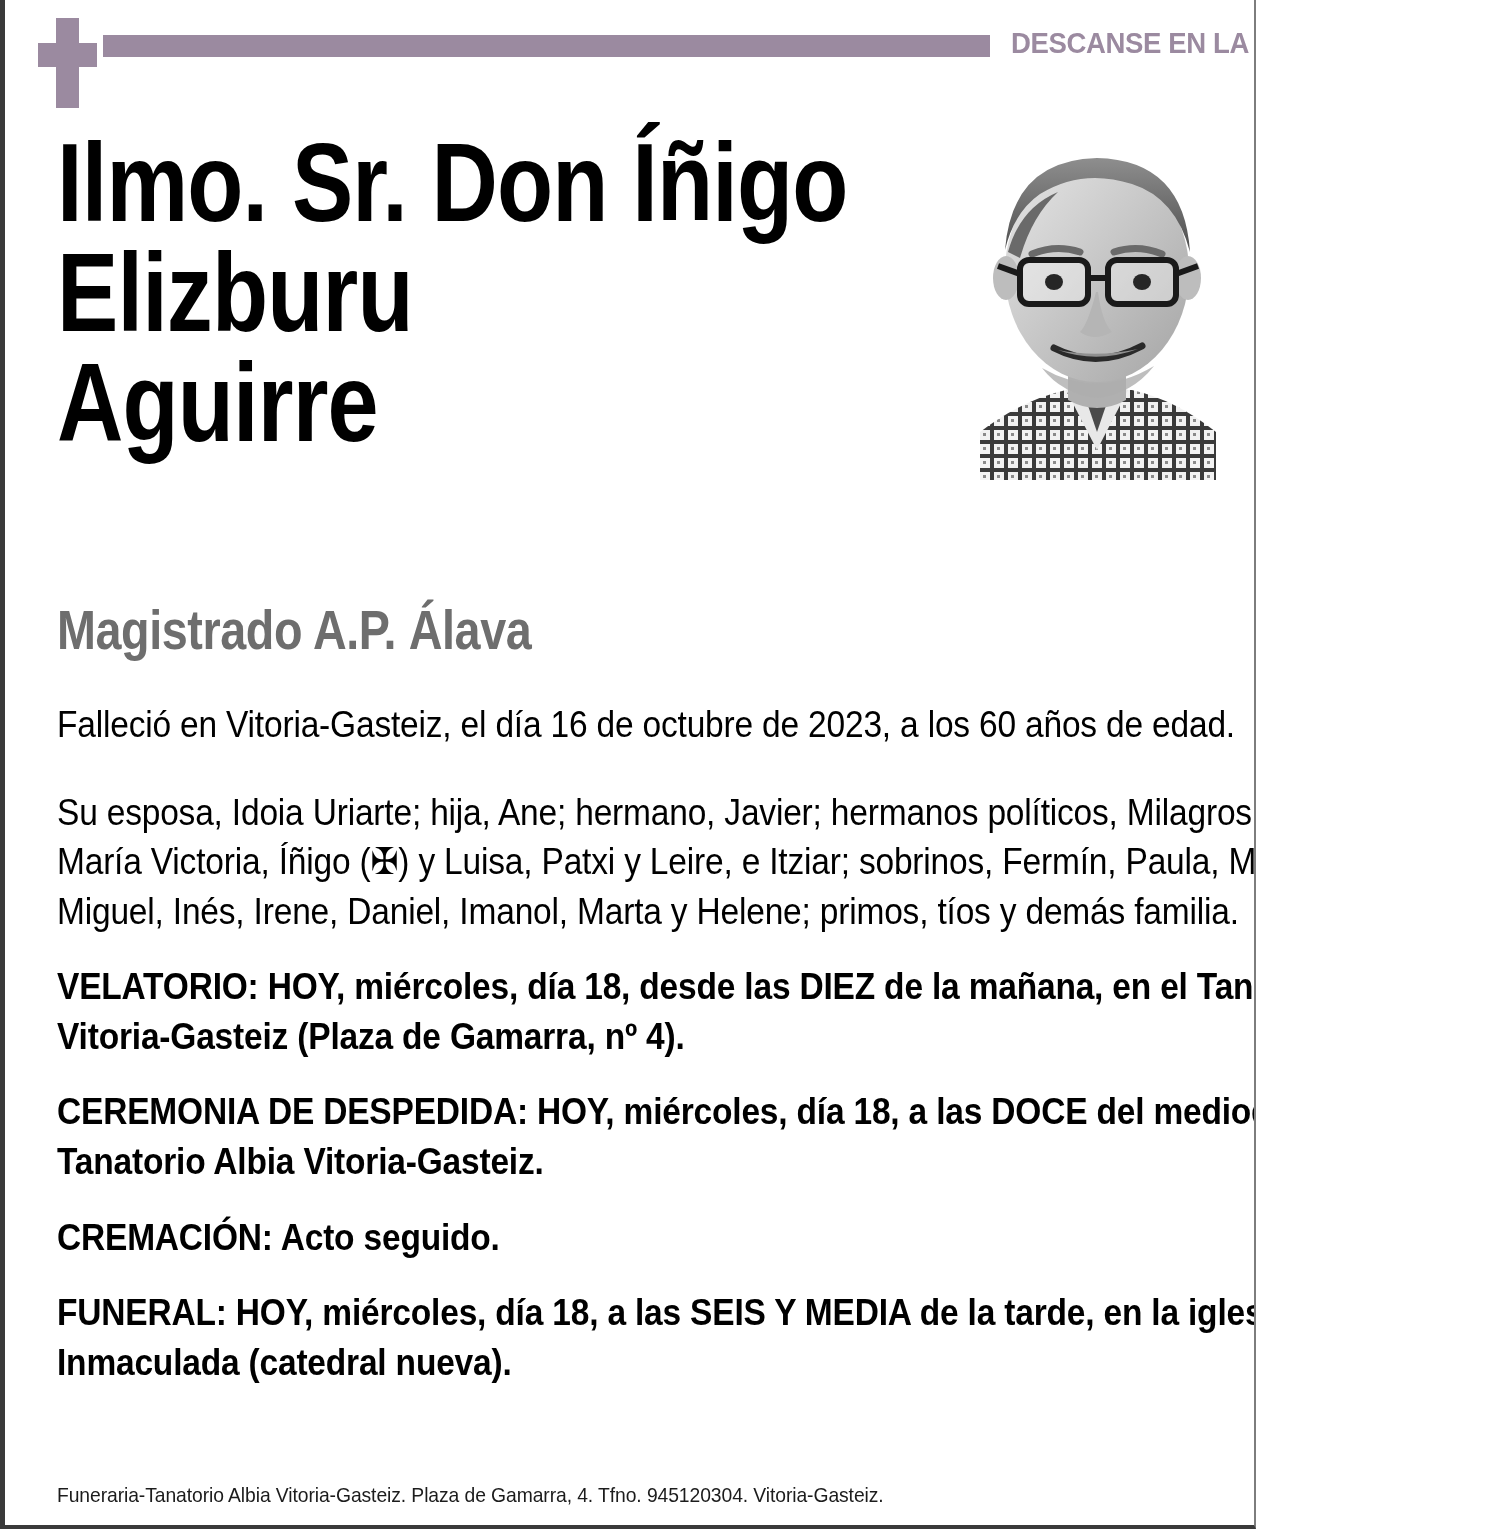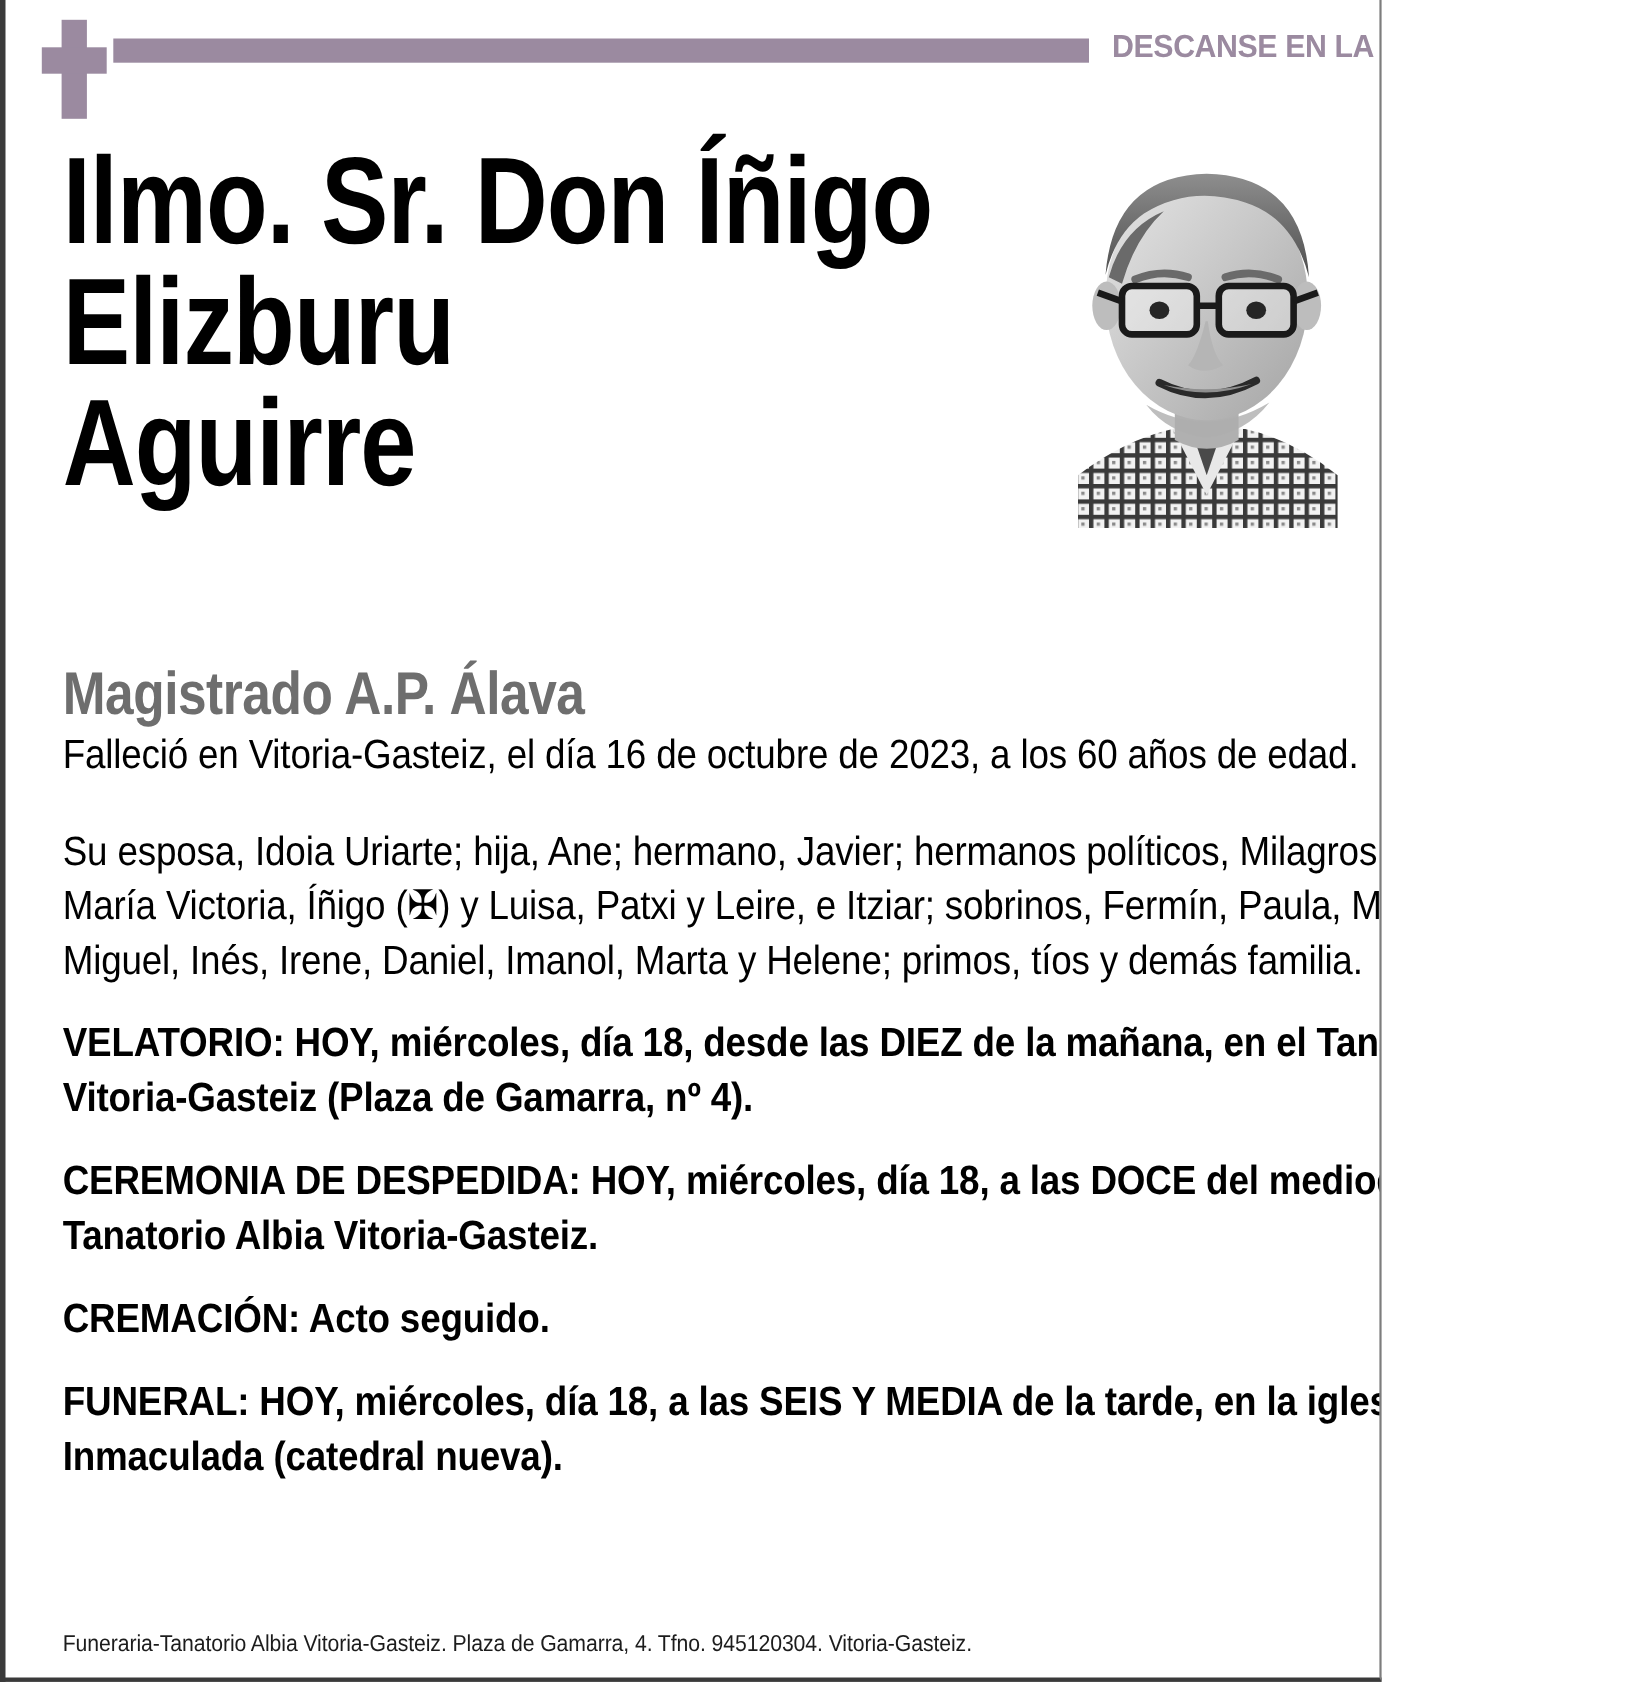--- a/index.html
+++ b/index.html
@@ -111,21 +111,21 @@
     letter-spacing: -0.5px;
     transform: scaleX(0.85);
     transform-origin: left top;
     white-space: nowrap;
   }
 
   
   .body-area {
     position: absolute;
     left: 52px;
-    top: 661px;
+    top: 700px;
     width: 1400px;
   }
   .para {
     color: #000000;
     font-size: 37px;
     line-height: 1.34;
     margin: 0 0 26px 0;
     letter-spacing: -0.2px;
     transform: scaleX(0.905);
     transform-origin: left top;

